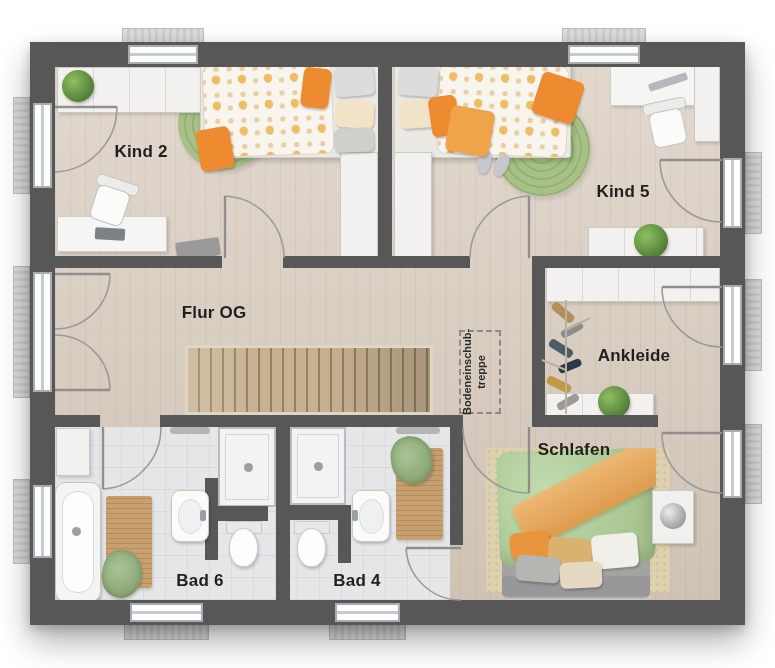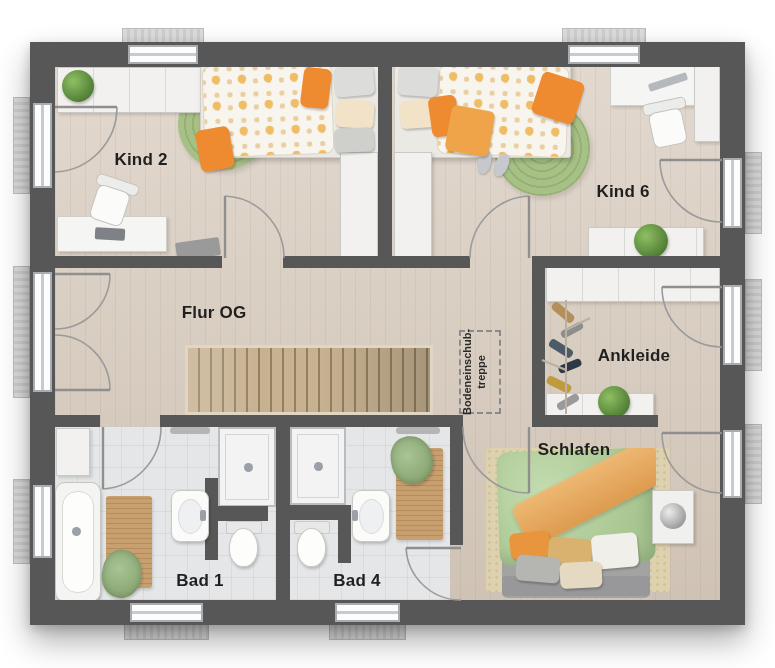--- a/index.html
+++ b/index.html
@@ -294,21 +294,21 @@
       <line x1="566" y1="370" x2="542" y2="360"></line>
     </g>
   </svg>
 
   <div id="attic-box" class="abs"></div>
   <div id="attic-label" class="abs">
     <span>Bodeneinschub-</span>
     <span>treppe</span>
   </div>
 
-  <div class="room-label" style="left:141px;top:160px;">Kind 2</div>
-  <div class="room-label" style="left:623px;top:192px;">Kind 6</div>
+  <div class="room-label" style="left:141px;top:152px;">Kind 2</div>
+  <div class="room-label" style="left:623px;top:192px;">Kind 5</div>
   <div class="room-label" style="left:214px;top:313px;">Flur OG</div>
   <div class="room-label" style="left:634px;top:356px;">Ankleide</div>
   <div class="room-label" style="left:574px;top:450px;">Schlafen</div>
-  <div class="room-label" style="left:200px;top:581px;">Bad 1</div>
+  <div class="room-label" style="left:200px;top:581px;">Bad 6</div>
   <div class="room-label" style="left:357px;top:581px;">Bad 4</div>
 
 </div>
 
 </body></html>

